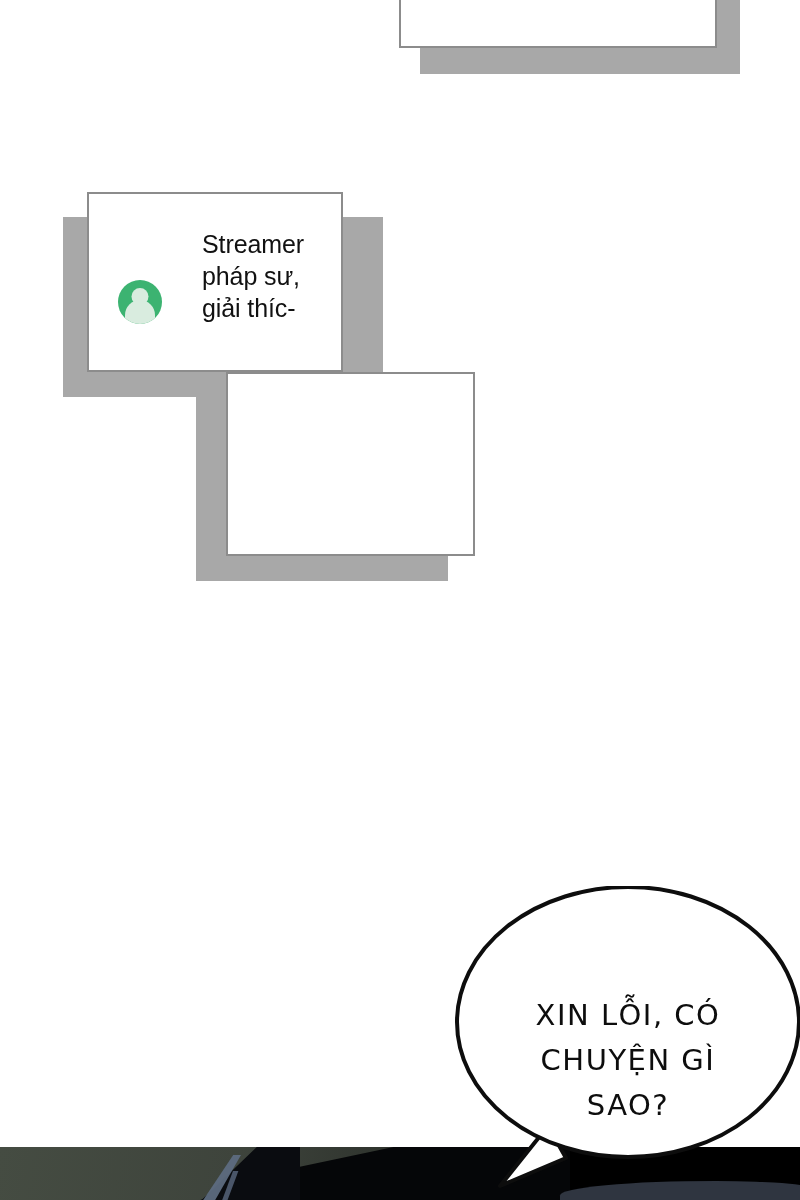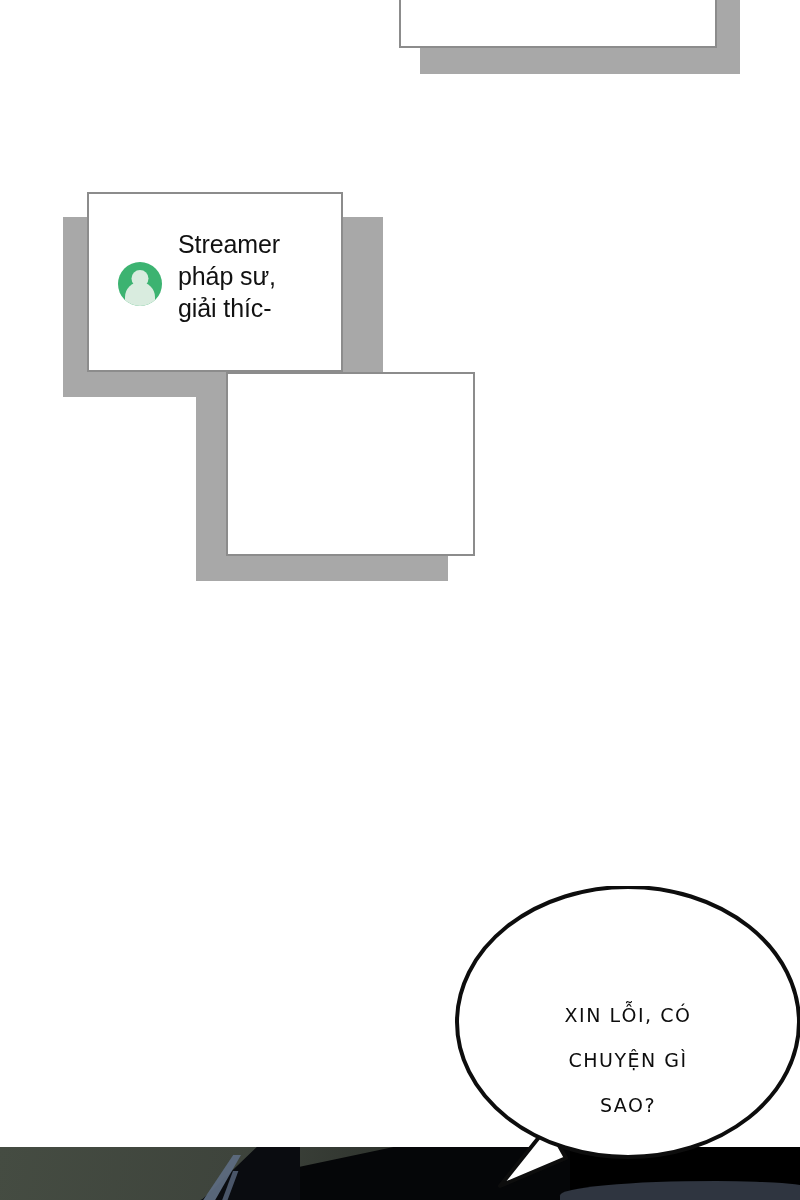--- a/index.html
+++ b/index.html
@@ -28,22 +28,23 @@
   .chat-card {
     position: absolute;
     background: #ffffff;
     border: 2px solid #8c8c8c;
     box-sizing: border-box;
     z-index: 2;
   }
   .chat-inner {
     position: absolute;
     display: flex;
-    align-items: center;
+    align-items: flex-end;
     z-index: 3;
+    gap: 24px;
   }
   .avatar {
     width: 44px;
     height: 44px;
     border-radius: 50%;
     position: relative;
     overflow: hidden;
     flex: 0 0 auto;
   }
   .avatar .head {
@@ -78,21 +79,21 @@
   #balloon-wrap {
     position: absolute;
     z-index: 6;
   }
   #balloon-wrap svg { display: block; }
   .balloon-text {
     position: absolute;
     z-index: 7;
     text-align: center;
     font-family: "DejaVu Sans", sans-serif;
-    font-size: 19px;
+    font-size: 29px;
     line-height: 45px;
     letter-spacing: 1.5px;
     color: #0d0d0d;
     font-weight: 400;
     white-space: pre-line;
     width: 280px;
   }
 
   
   #art-panel {

